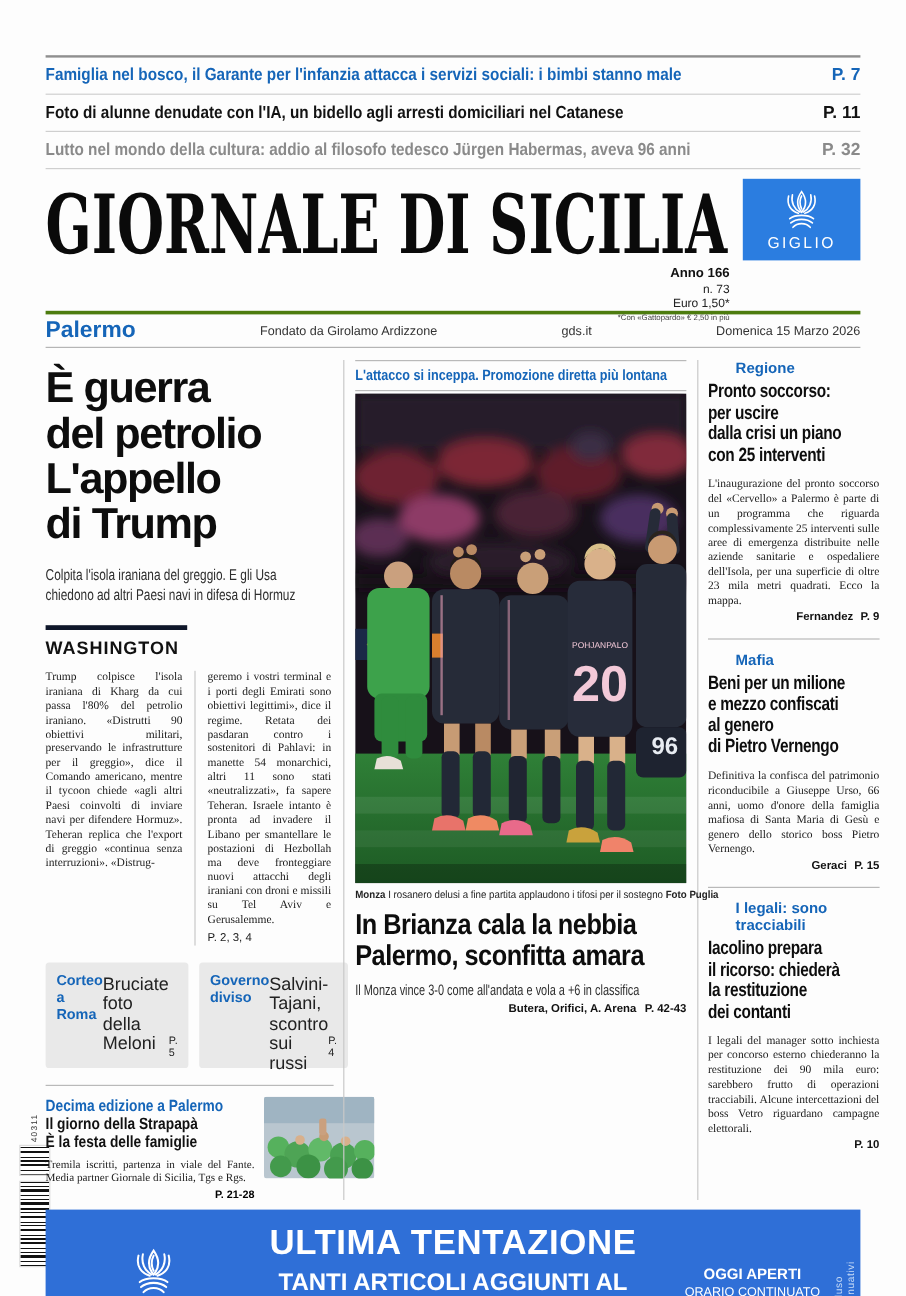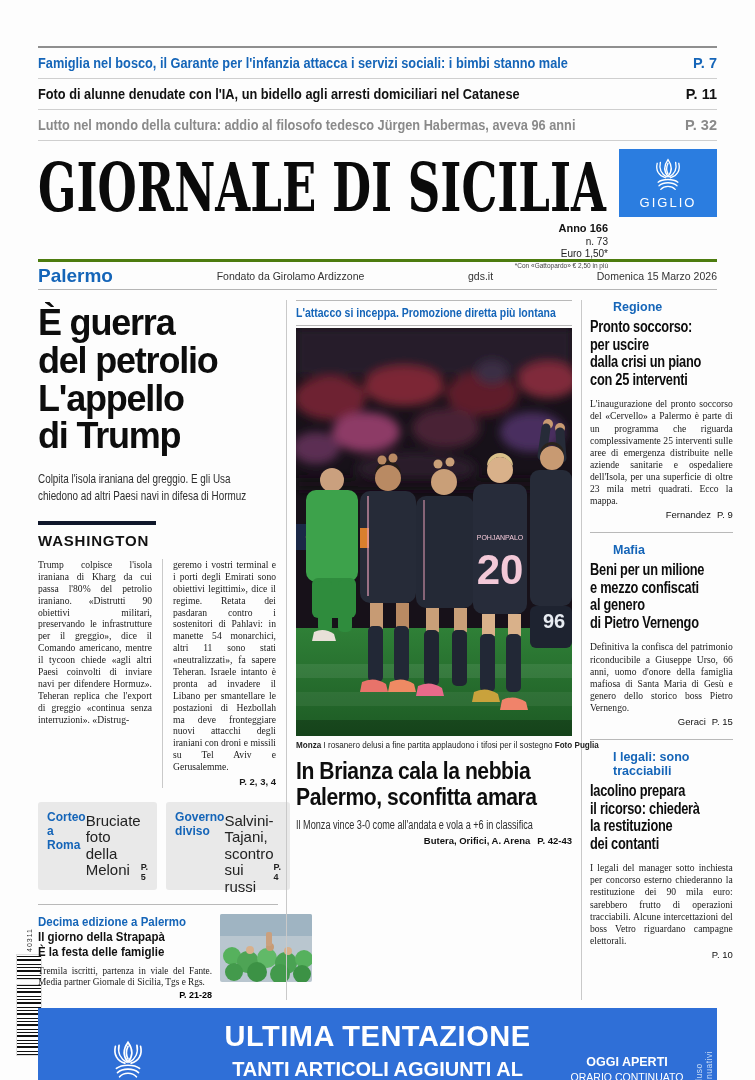--- a/index.html
+++ b/index.html
@@ -38,26 +38,26 @@
   .col-center { border-left:1px solid #c9c9c9; border-right:1px solid #c9c9c9; padding:0 9px; }
   .col-right { padding-left:8px; }
 
   
   .lead-headline { margin-top:4px; font-weight:bold; font-size:36px; line-height:1.05; letter-spacing:-1.2px; color:#0d0d0d; }
   .standfirst { margin-top:16px; font-size:13px; line-height:1.3; color:#2e2e2e; white-space:pre; transform:scaleX(0.76); transform-origin:left top; }
   .dateline { margin-top:16px; width:118px; border-top:4px solid #0f172a; padding-top:7px; font-size:15px; font-weight:bold; letter-spacing:0.8px; color:#111; }
   .bodycols { display:flex; margin-top:10px; }
   .bcol { width:114px; font-family:"Liberation Serif", serif; font-size:9.6px; line-height:1.24; text-align:justify; color:#1a1a1a; }
   .bcol + .bcol { border-left:1px solid #c9c9c9; margin-left:10px; padding-left:10px; }
-  .lead-pageref { text-align:right; font-family:"Liberation Sans",sans-serif; font-weight:bold; font-size:9.5px; margin-top:3px; }
+  .lead-pageref { text-align:left; font-family:"Liberation Sans",sans-serif; font-weight:normal; font-size:9.5px; margin-top:3px; }
   .boxes { display:flex; gap:9px; margin-top:14px; }
   .gbox { flex:1; background:#e9e9e9; border-radius:3px; padding:8px 9px; height:88px; display:flex; flex-direction:row; }
   .gbox .kick { color:#1565b8; font-weight:bold; font-size:12px; }
   .gbox .btitle { font-size:15px; color:#222; line-height:1.1; margin-top:3px; }
-  .gbox .bpage { margin-top:auto; align-self:flex-end; font-size:9px; font-weight:bold; color:#222; }
+  .gbox .bpage { margin-top:auto; align-self:flex-end; font-size:9px; font-weight:normal; color:#222; }
   .strapapa { margin-top:14px; border-top:1px solid #b9b9b9; padding-top:9px; display:flex; gap:8px; }
   .strapapa .stxt { flex:1; }
   .strapapa .skick { color:#1565b8; font-weight:bold; font-size:13.5px; white-space:nowrap; transform:scaleX(0.85); transform-origin:left top; }
   .strapapa .stitle { font-weight:bold; font-size:13.5px; color:#111; line-height:1.15; white-space:nowrap; transform:scaleX(0.85); transform-origin:left top; }
   .strapapa .sbody { margin-top:6px; font-family:"Liberation Serif",serif; font-size:9.3px; line-height:1.25; text-align:justify; color:#1a1a1a; }
   .strapapa .spage { text-align:right; font-weight:bold; font-size:9px; margin-top:1px; }
   .strapapa-photo { width:92px; height:68px; border-radius:2px; flex:0 0 auto; }
 
   
   .ckick-rule { border-top:1px solid #b9b9b9; }
@@ -70,21 +70,21 @@
   .m-sub { margin-top:7px; font-size:12.5px; color:#2e2e2e; white-space:nowrap; transform:scaleX(0.73); transform-origin:left center; }
   .m-byline { display:flex; justify-content:flex-end; gap:7px; font-weight:bold; font-size:9.5px; margin-top:3px; color:#111; }
 
   
   .rsec { padding-bottom:12px; }
   .rsec + .rsec { border-top:1px solid #b9b9b9; padding-top:10px; }
   .rkick { color:#1565b8; font-weight:bold; font-size:12.5px;padding-left:23px; }
   .rhead { margin-top:4px; font-weight:bold; font-size:16px; line-height:1.1; letter-spacing:-0.3px; color:#0d0d0d; }
   .rhead .hl { display:block; white-space:nowrap; transform:scaleX(0.8); transform-origin:left center; }
   .rbody { margin-top:10px; font-family:"Liberation Serif",serif; font-size:9.6px; line-height:1.26; text-align:justify; color:#1a1a1a; }
-  .rby { display:flex; justify-content:flex-end; gap:6px; font-weight:normal; font-size:9.5px; margin-top:2px; color:#111; }
+  .rby { display:flex; justify-content:flex-end; gap:6px; font-weight:bold; font-size:9.5px; margin-top:2px; color:#111; }
 
   
   .ad { position:relative; margin-top:8px; height:122px; background:#2f6fd7; color:#fff; display:flex; align-items:center; }
   .ad-left { width:180px; display:flex; flex-direction:column; align-items:center; gap:4px; }
   .ad-left .brand { font-size:12.5px; letter-spacing:1px; }
   .ad-center { flex:1; text-align:center; }
   .ad-center .t1 { font-size:29px; letter-spacing:0.5px; font-weight:bold; }
   .ad-center .t2 { font-size:20px; font-weight:bold; margin-top:5px; }
   .ad-center .t3 { font-size:31px; font-weight:bold; margin-top:1px; }
   .ad-right { width:180px; text-align:center; }

